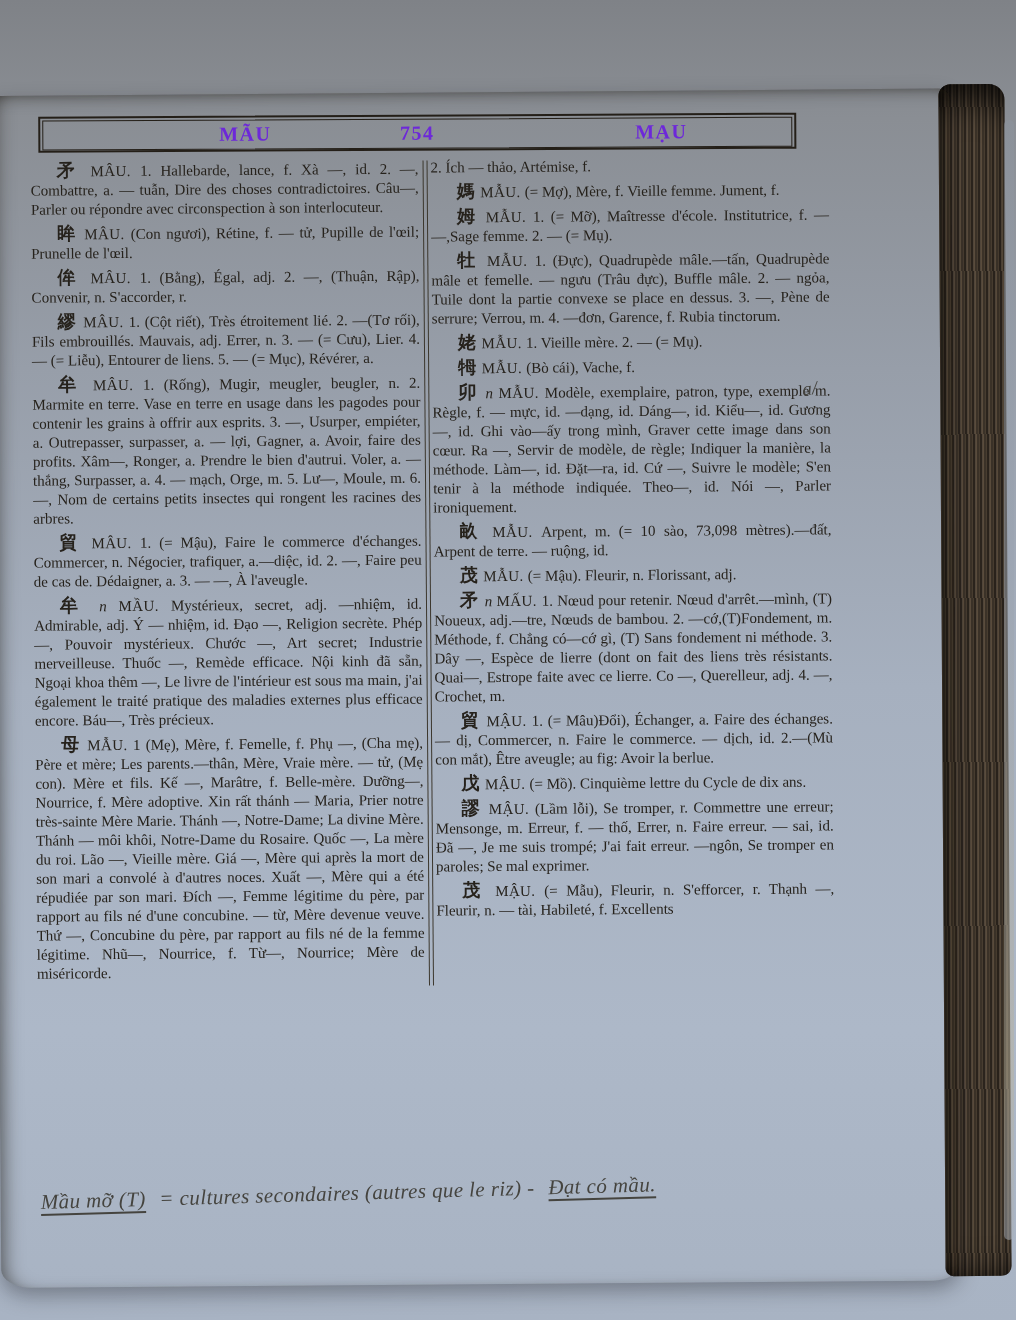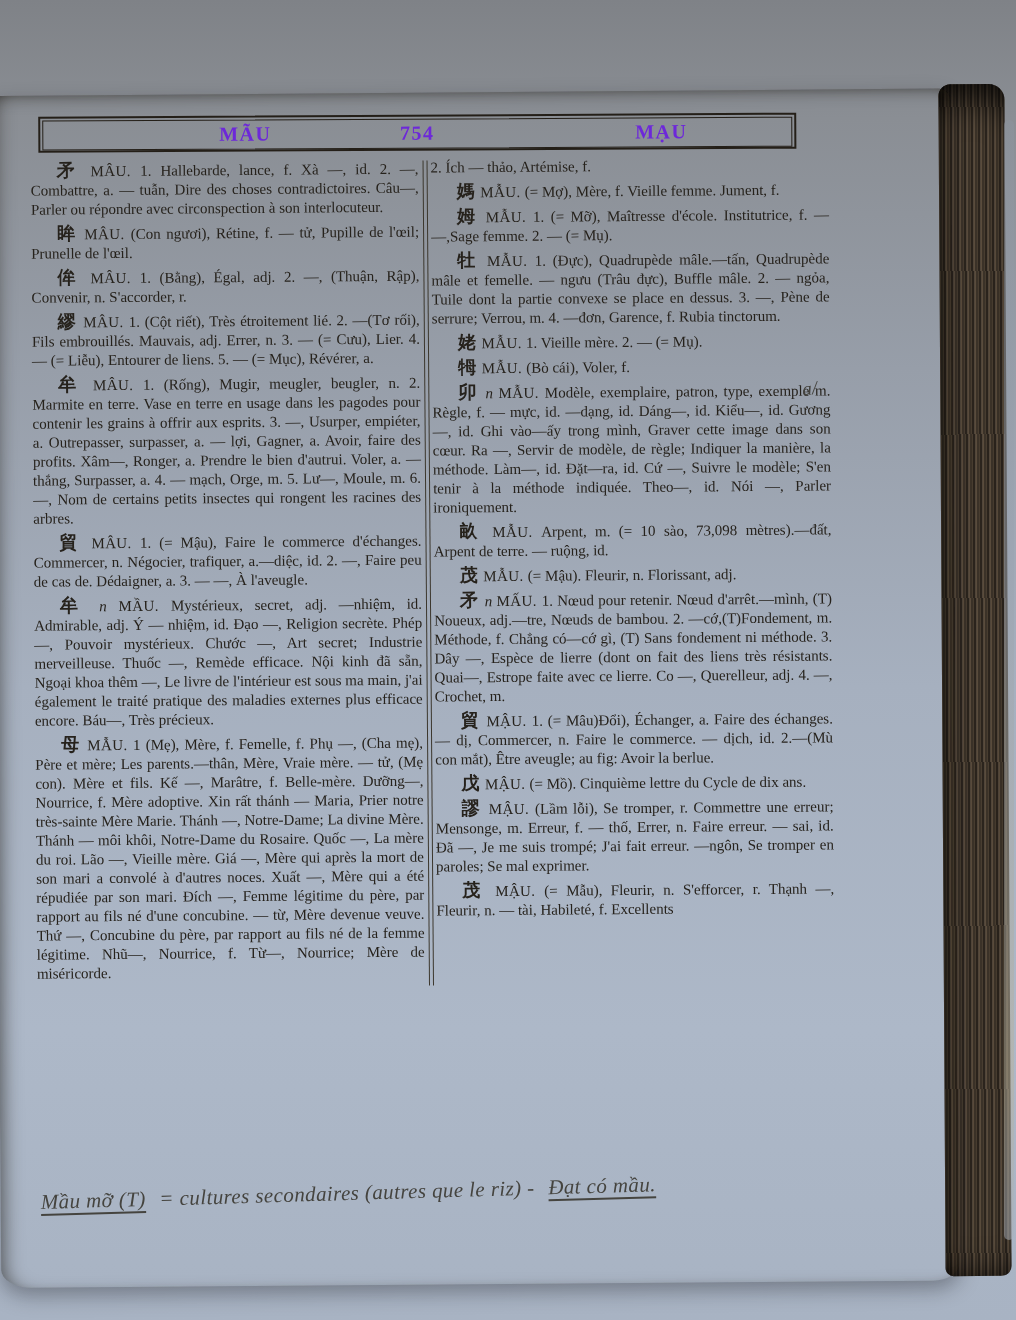--- a/index.html
+++ b/index.html
@@ -109,21 +109,21 @@
         <p class="entry"><span class="cjk">牟 </span><span class="prefix">n </span><span class="head">MẦU. </span><span class="body-text">Mystérieux, secret, adj. —nhiệm, id. Admirable, adj. Ý — nhiệm, id. Đạo —, Religion secrète. Phép —, Pouvoir mystérieux. Chước —, Art secret; Industrie merveilleuse. Thuốc —, Remède efficace. Nội kinh đã sẵn, Ngoại khoa thêm —, Le livre de l'intérieur est sous ma main, j'ai également le traité pratique des maladies externes plus efficace encore. Báu—, Très précieux.</span></p>
         <p class="entry"><span class="cjk">母 </span><span class="head">MẪU. </span><span class="body-text">1 (Mẹ), Mère, f. Femelle, f. Phụ —, (Cha mẹ), Père et mère; Les parents.—thân, Mère, Vraie mère. — tử, (Mẹ con). Mère et fils. Kế —, Marâtre, f. Belle-mère. Dưỡng—, Nourrice, f. Mère adoptive. Xin rất thánh — Maria, Prier notre très-sainte Mère Marie. Thánh —, Notre-Dame; La divine Mère. Thánh — môi khôi, Notre-Dame du Rosaire. Quốc —, La mère du roi. Lão —, Vieille mère. Giá —, Mère qui après la mort de son mari a convolé à d'autres noces. Xuất —, Mère qui a été répudiée par son mari. Đích —, Femme légitime du père, par rapport au fils né d'une concubine. — từ, Mère devenue veuve. Thứ —, Concubine du père, par rapport au fils né de la femme légitime. Nhũ—, Nourrice, f. Từ—, Nourrice; Mère de miséricorde.</span></p>
       </div>
     <div class="divider"></div>
     <div class="col right">
         <p class="entry cont"><span class="body-text">2. Ích — thảo, Artémise, f.</span></p>
         <p class="entry"><span class="cjk">媽 </span><span class="head">MẪU. </span><span class="body-text">(= Mợ), Mère, f. Vieille femme. Jument, f.</span></p>
         <p class="entry"><span class="cjk">姆 </span><span class="head">MẪU. </span><span class="body-text">1. (= Mỡ), Maîtresse d'école. Institutrice, f. — —,Sage femme. 2. — (= Mụ).</span></p>
         <p class="entry"><span class="cjk">牡 </span><span class="head">MẪU. </span><span class="body-text">1. (Đực), Quadrupède mâle.—tấn, Quadrupède mâle et femelle. — ngưu (Trâu đực), Buffle mâle. 2. — ngỏa, Tuile dont la partie convexe se place en dessus. 3. —, Pène de serrure; Verrou, m. 4. —đơn, Garence, f. Rubia tinctorum.</span></p>
         <p class="entry"><span class="cjk">姥 </span><span class="head">MẪU. </span><span class="body-text">1. Vieille mère. 2. — (= Mụ).</span></p>
-        <p class="entry"><span class="cjk">牳 </span><span class="head">MẪU. </span><span class="body-text">(Bò cái), Voler, f.</span></p>
+        <p class="entry"><span class="cjk">牳 </span><span class="head">MẪU. </span><span class="body-text">(Bò cái), Vache, f.</span></p>
         <p class="entry"><span class="cjk">卯 </span><span class="prefix">n </span><span class="head">MẪU. </span><span class="body-text">Modèle, exemplaire, patron, type, exemple m. Règle, f. — mực, id. —dạng, id. Dáng—, id. Kiểu—, id. Gương —, id. Ghi vào—ấy trong mình, Graver cette image dans son cœur. Ra —, Servir de modèle, de règle; Indiquer la manière, la méthode. Làm—, id. Đặt—ra, id. Cứ —, Suivre le modèle; S'en tenir à la méthode indiquée. Theo—, id. Nói —, Parler ironiquement.</span></p>
         <p class="entry"><span class="cjk">畝 </span><span class="head">MẪU. </span><span class="body-text">Arpent, m. (= 10 sào, 73,098 mètres).—đất, Arpent de terre. — ruộng, id.</span></p>
         <p class="entry"><span class="cjk">茂 </span><span class="head">MẪU. </span><span class="body-text">(= Mậu). Fleurir, n. Florissant, adj.</span></p>
         <p class="entry"><span class="cjk">矛 </span><span class="prefix">n </span><span class="head">MẤU. </span><span class="body-text">1. Nœud pour retenir. Nœud d'arrêt.—mình, (T) Noueux, adj.—tre, Nœuds de bambou. 2. —cớ,(T)Fondement, m. Méthode, f. Chẳng có—cớ gì, (T) Sans fondement ni méthode. 3. Dây —, Espèce de lierre (dont on fait des liens très résistants. Quai—, Estrope faite avec ce lierre. Co —, Querelleur, adj. 4. —, Crochet, m.</span></p>
         <p class="entry"><span class="cjk">貿 </span><span class="head">MẬU. </span><span class="body-text">1. (= Mâu)Đổi), Échanger, a. Faire des échanges. — dị, Commercer, n. Faire le commerce. — dịch, id. 2.—(Mù con mắt), Être aveugle; au fig: Avoir la berlue.</span></p>
         <p class="entry"><span class="cjk">戊 </span><span class="head">MẬU. </span><span class="body-text">(= Mồ). Cinquième lettre du Cycle de dix ans.</span></p>
         <p class="entry"><span class="cjk">謬 </span><span class="head">MẬU. </span><span class="body-text">(Lầm lỗi), Se tromper, r. Commettre une erreur; Mensonge, m. Erreur, f. — thố, Errer, n. Faire erreur. — sai, id. Đã —, Je me suis trompé; J'ai fait erreur. —ngôn, Se tromper en paroles; Se mal exprimer.</span></p>
         <p class="entry"><span class="cjk">茂 </span><span class="head">MẬU. </span><span class="body-text">(= Mẫu), Fleurir, n. S'efforcer, r. Thạnh —, Fleurir, n. — tài, Habileté, f. Excellents</span></p>
       </div>
   </div>

